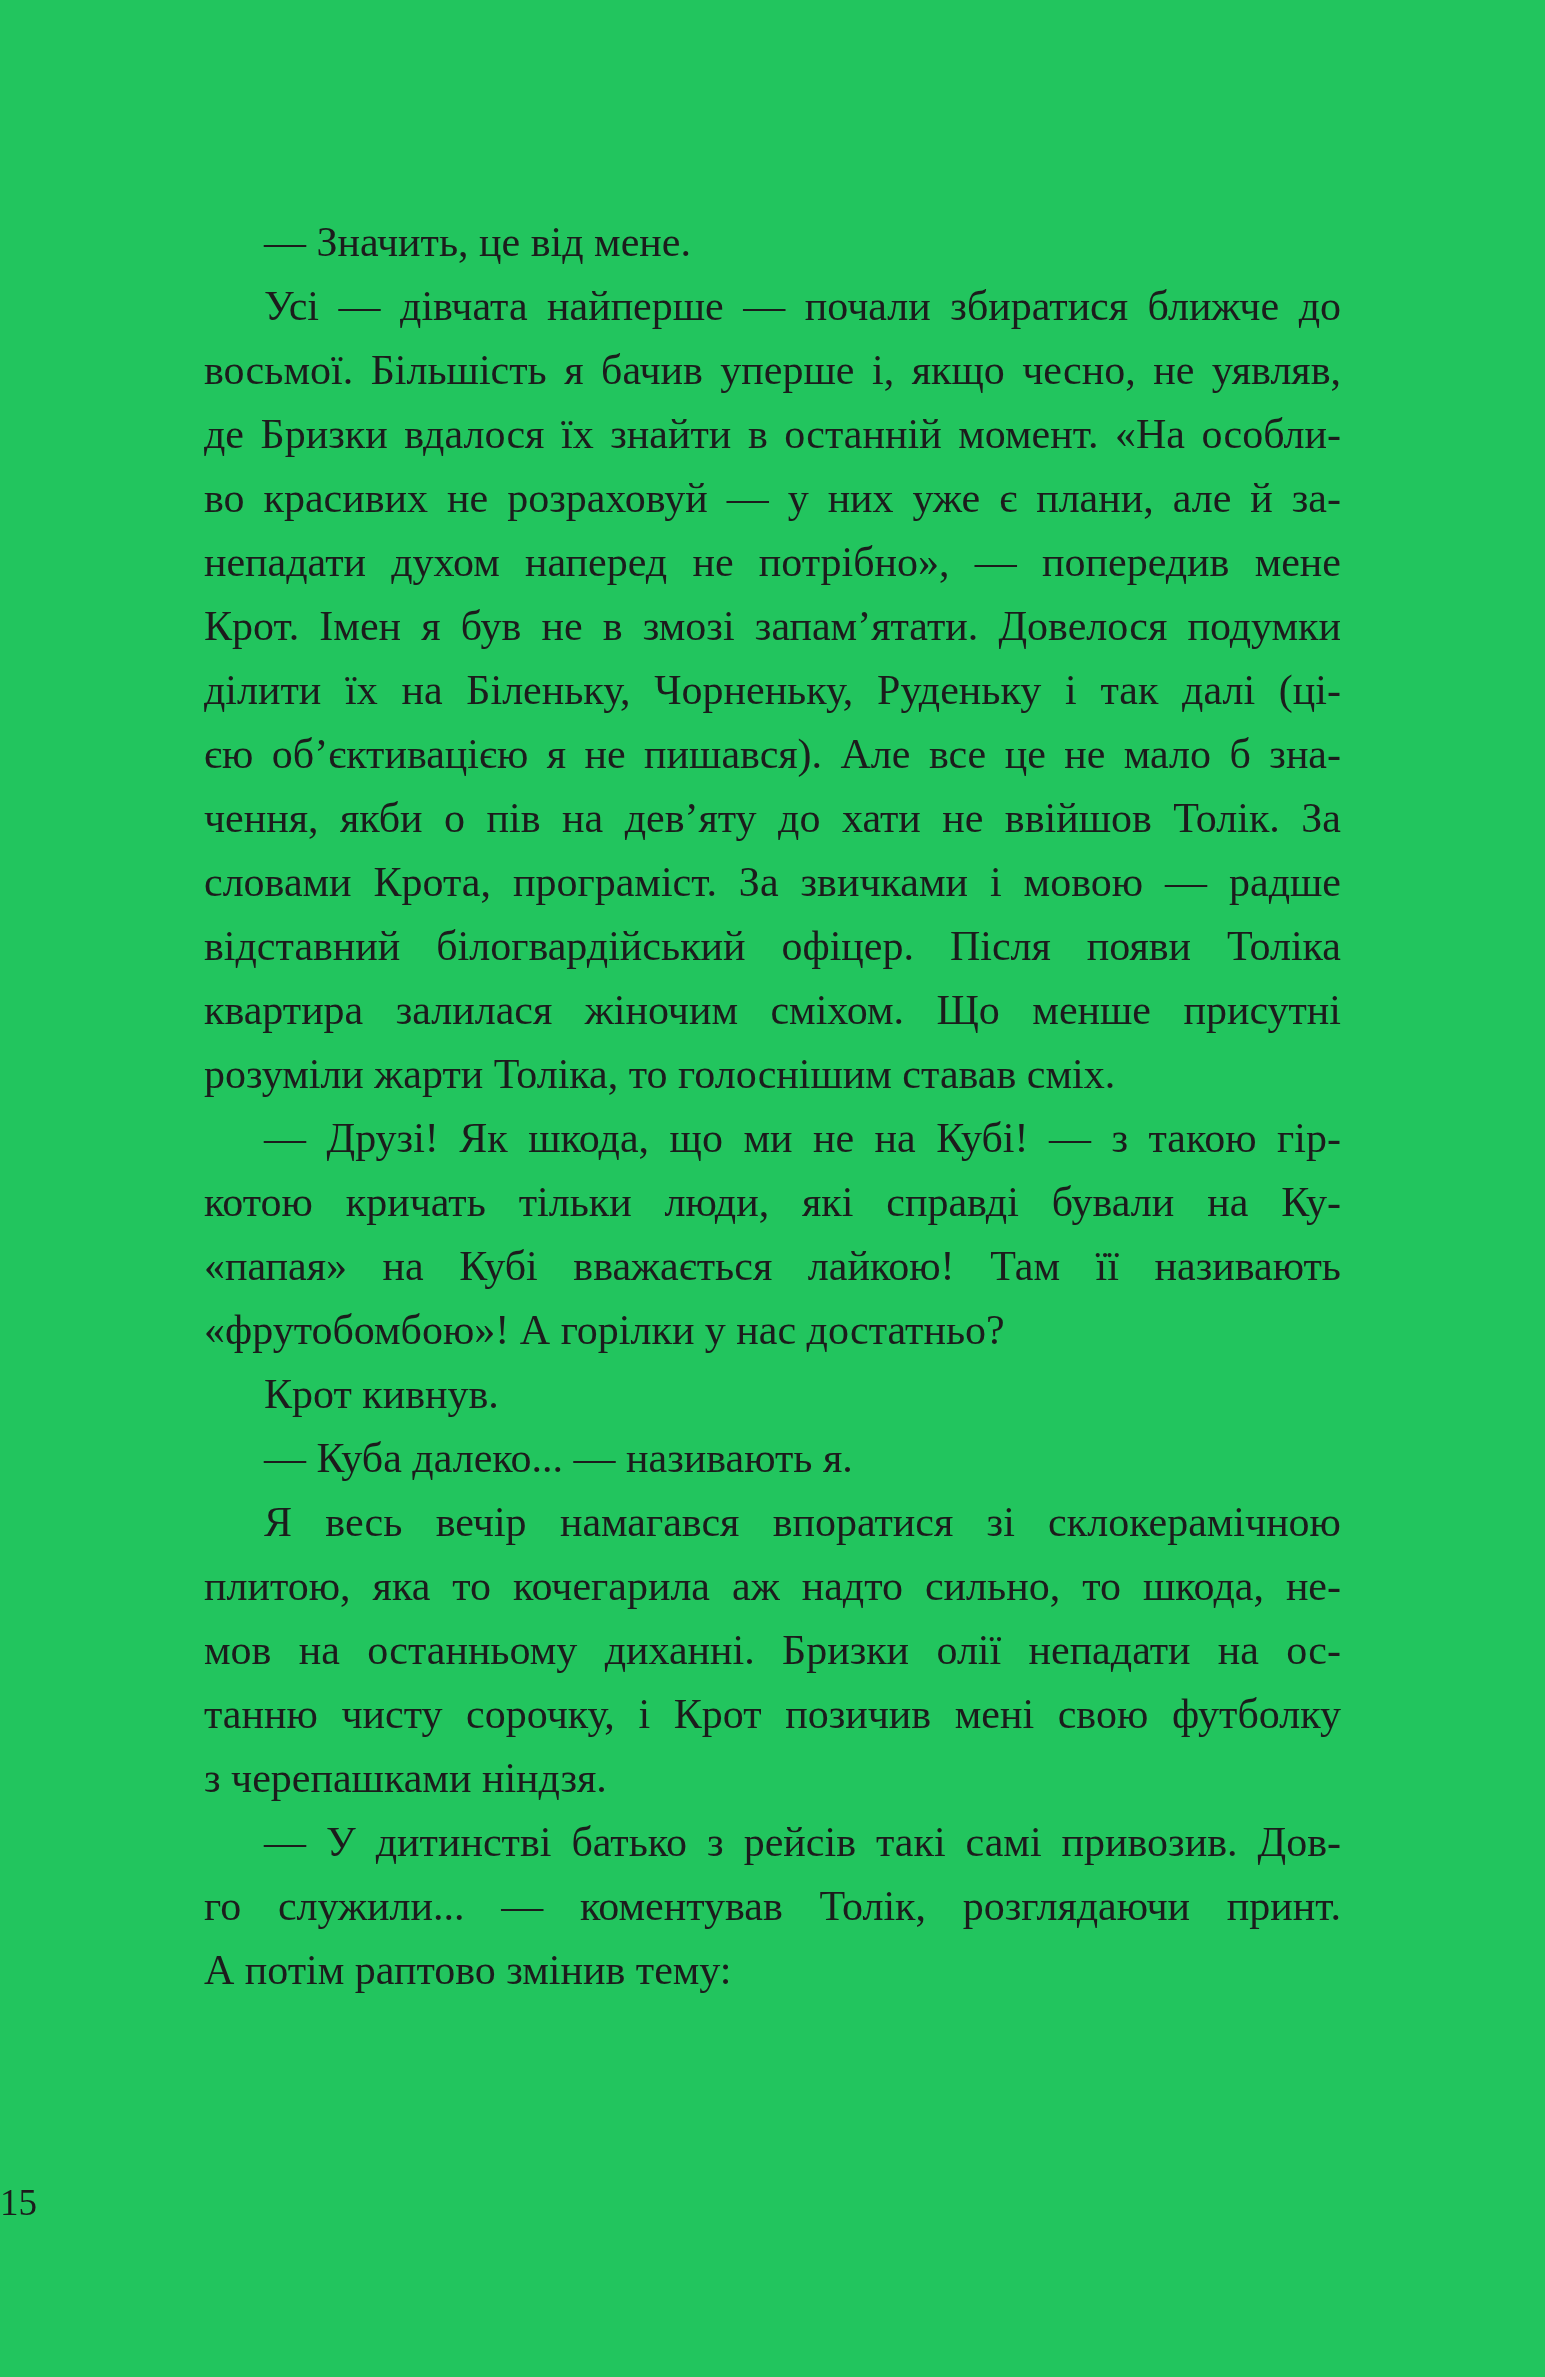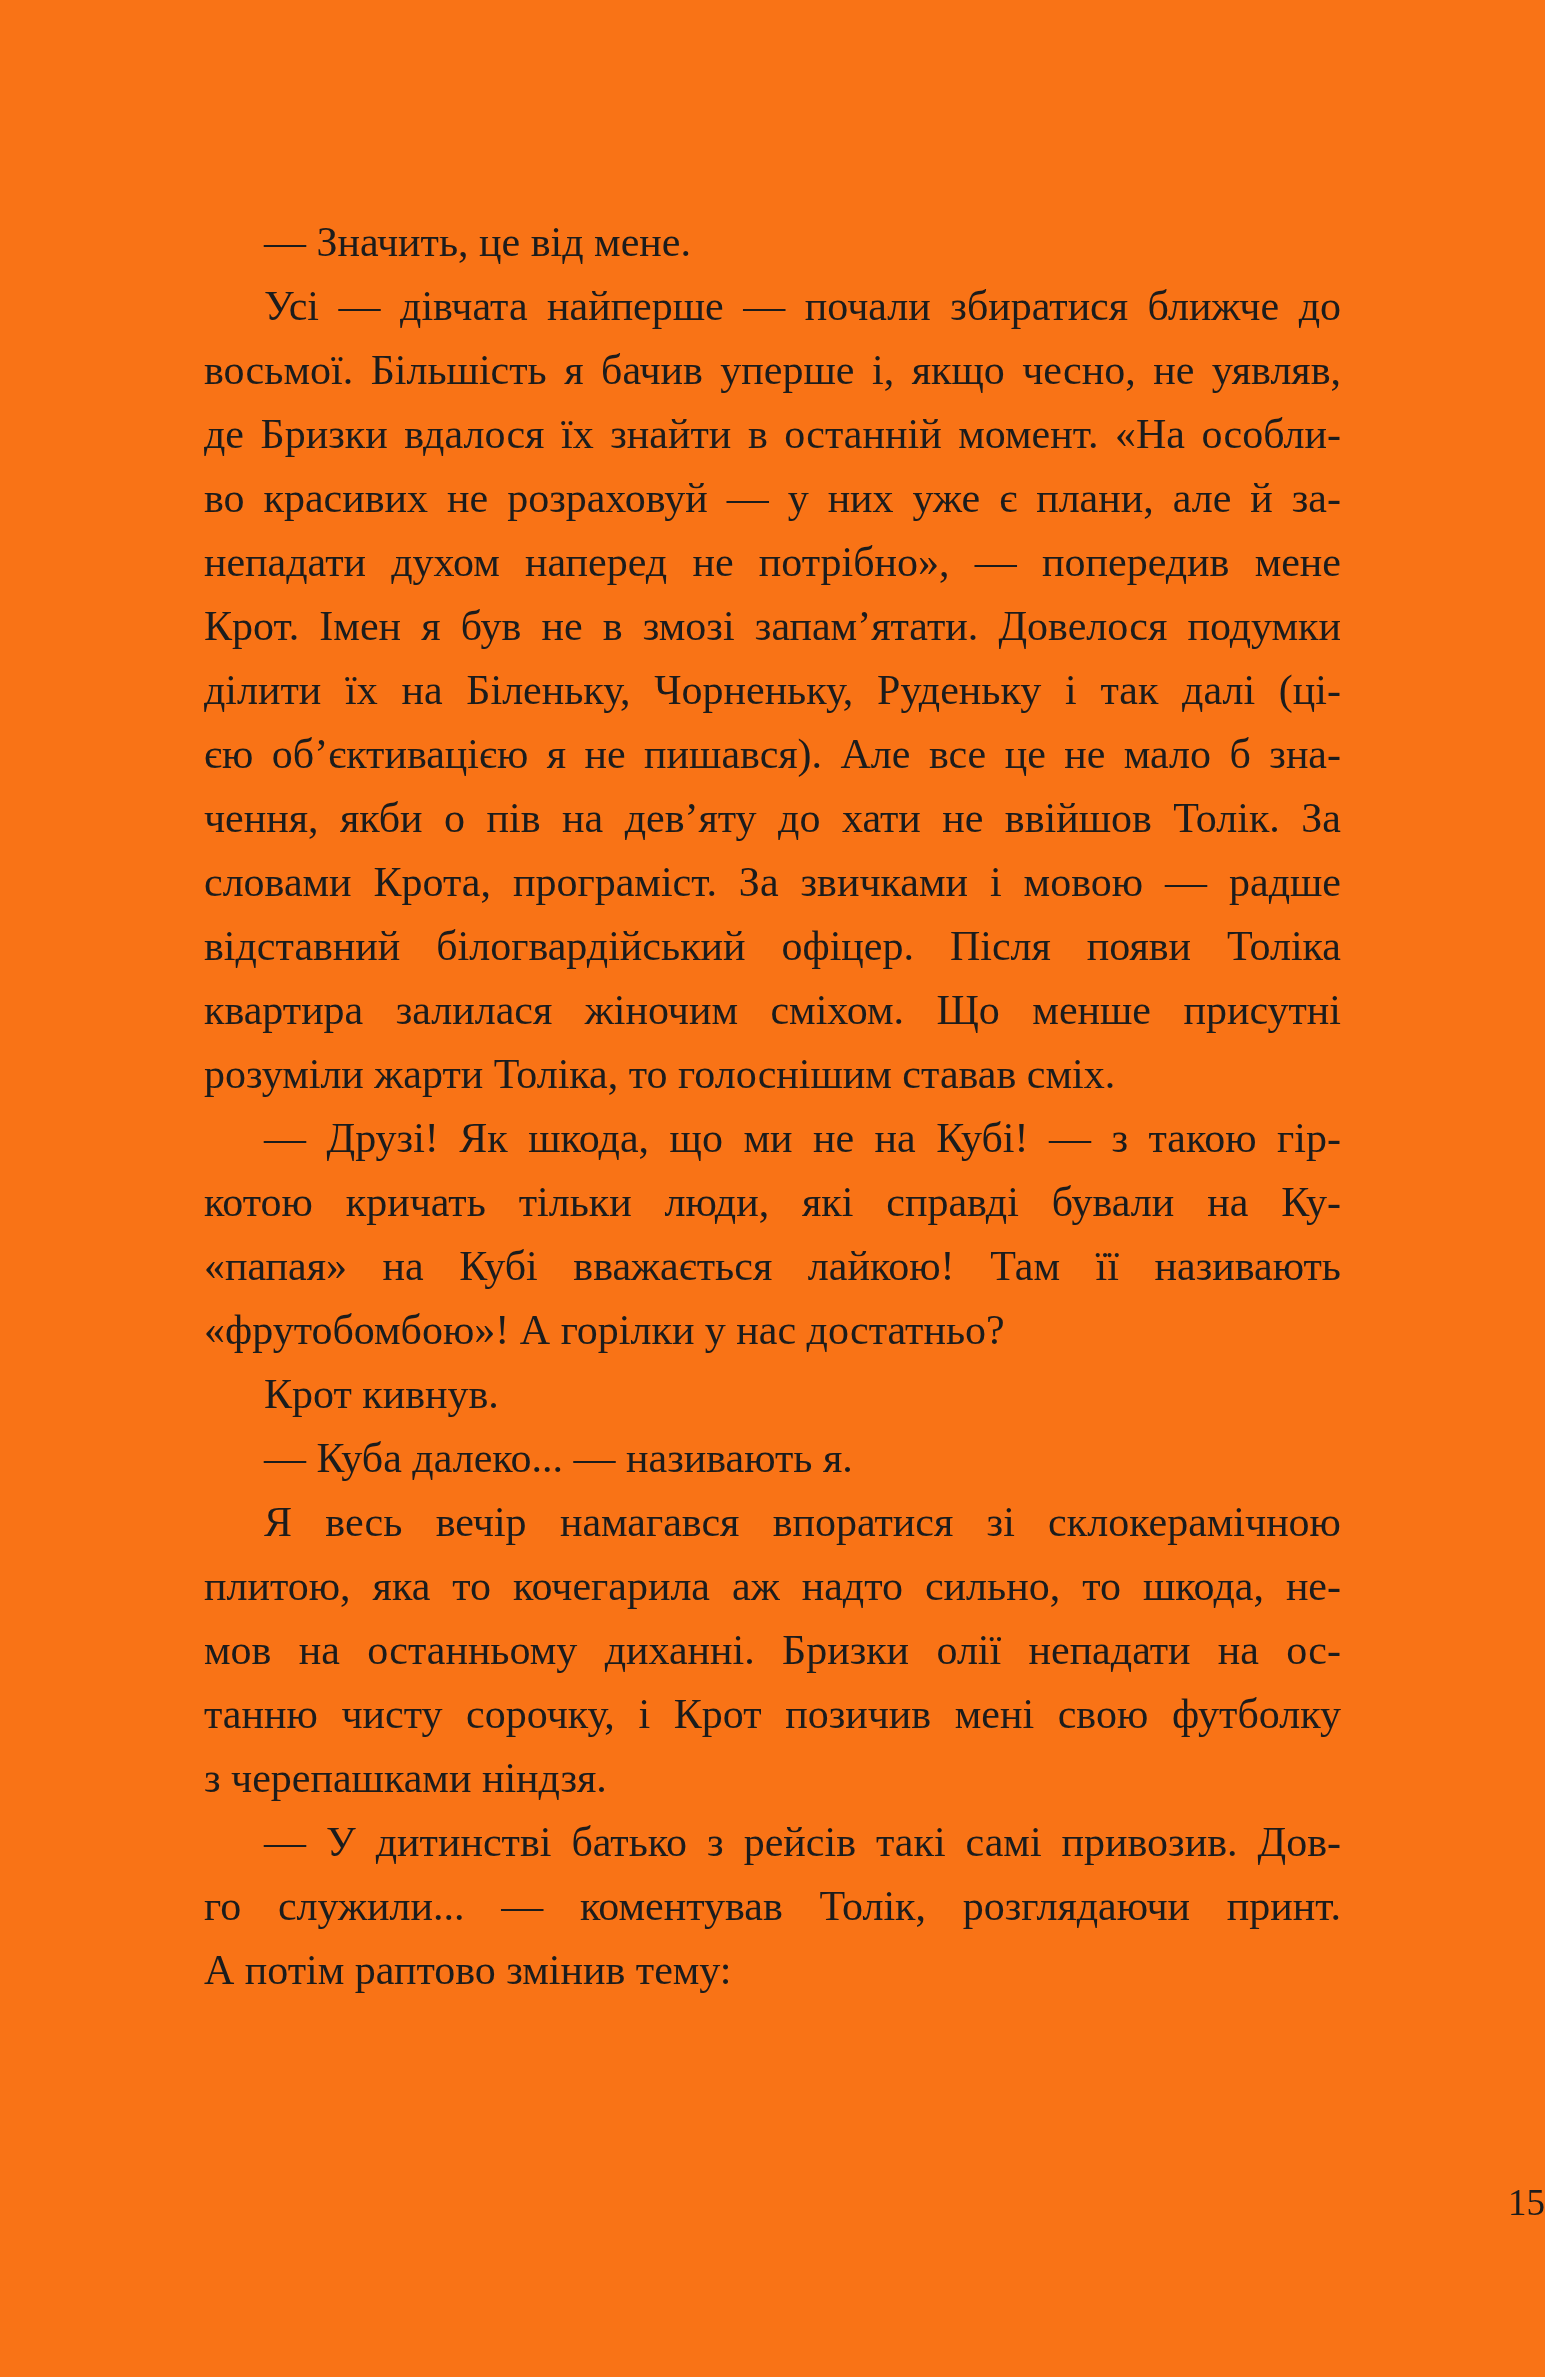--- a/index.html
+++ b/index.html
@@ -14,21 +14,21 @@
       overflow: hidden;
       color: #1c1c1c;
       font-family: "Liberation Serif", "DejaVu Serif", serif;
     }
     .page {
       position: absolute;
       left: 0;
       top: 0;
       width: 1545px;
       height: 2377px;
-      background: #f97316;
+      background: #22c55e;
     }
     .text-block {
       position: absolute;
       left: 204px;
       top: 210px;           
       width: 1137px;
       font-size: 42px;
       line-height: 64px;
     }
     .line {
@@ -44,21 +44,21 @@
       text-align-last: left;
     }
     .line.indent {
       padding-left: 60px;
     }
     .page-number {
       position: absolute;
       left: 0;
       width: 1545px;
       top: 2183px;
-      text-align: right;
+      text-align: left;
       font-size: 37px;
       line-height: 40px;
       color: #1c1c1c;
     }
   </style>
 </head>
 <body>
 
 <div class="page">
   <div class="text-block">

